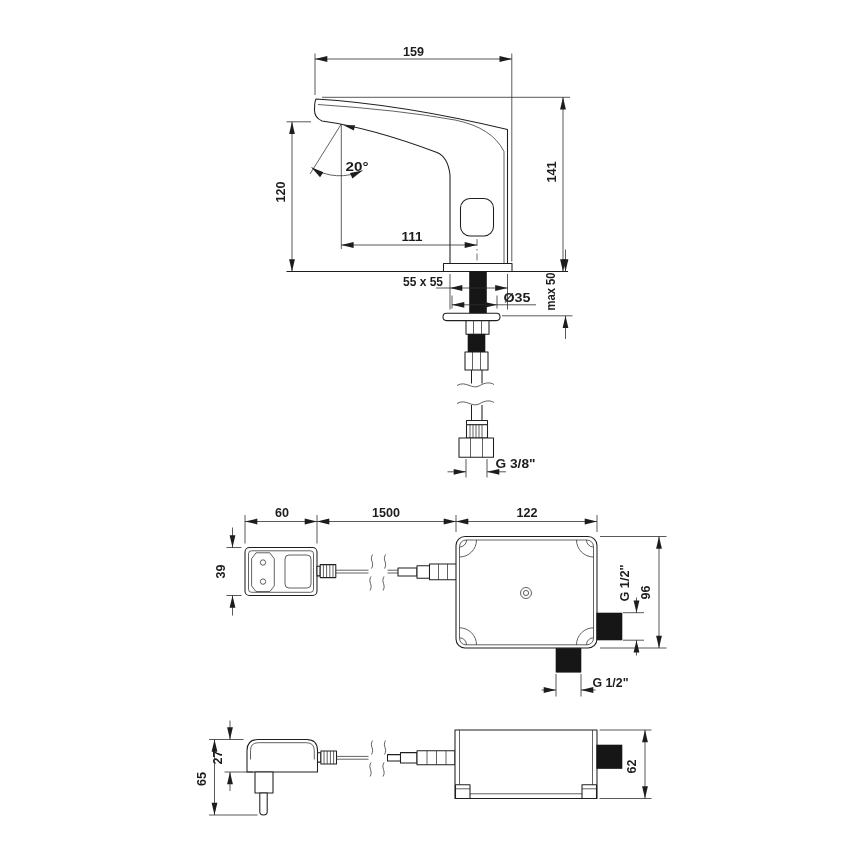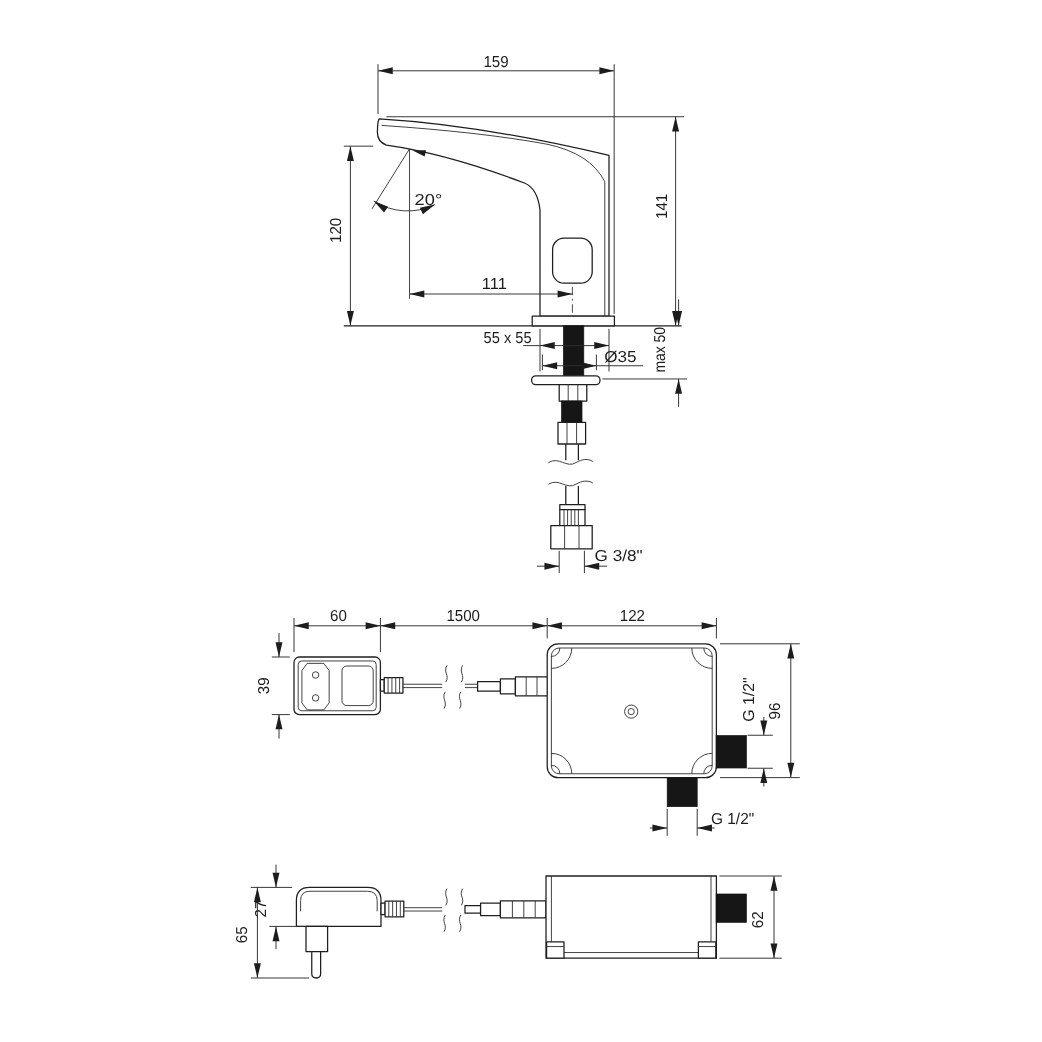--- a/index.html
+++ b/index.html
@@ -1,16 +1,16 @@
 <!DOCTYPE html>
 <html><head>
 <meta charset="utf-8">
 <style>
   html,body{margin:0;padding:0;background:#fff;}
-  .canvas{position:relative;width:868px;height:868px;background:#b91c1c;overflow:hidden;}
+  .canvas{position:relative;width:868px;height:868px;background:#b91c1c;overflow:hidden;font-weight:bold;}
   svg{display:block;}
   .ol{fill:#ffffff;stroke:#1f1f1f;stroke-width:1.05;stroke-linejoin:round;}
   .nf{fill:none;stroke:#1f1f1f;stroke-width:1.05;stroke-linejoin:round;}
   .th{fill:none;stroke:#2e2e2e;stroke-width:0.75;}
   .blk{fill:#161616;stroke:#161616;stroke-width:0.6;}
   .dim{fill:none;stroke:#2e2e2e;stroke-width:0.8;}
   .cl{fill:none;stroke:#2e2e2e;stroke-width:0.7;stroke-dasharray:7 3 1.5 3;}
   text{font-family:"Liberation Sans","DejaVu Sans",sans-serif;font-size:13.2px;fill:#1d1d1b;}
 </style>
 </head>

